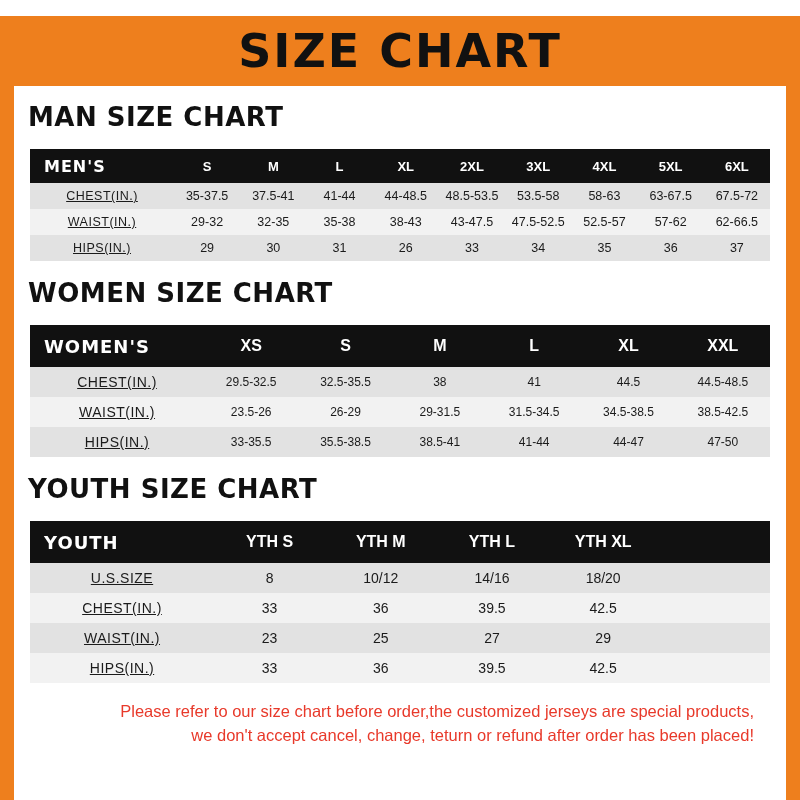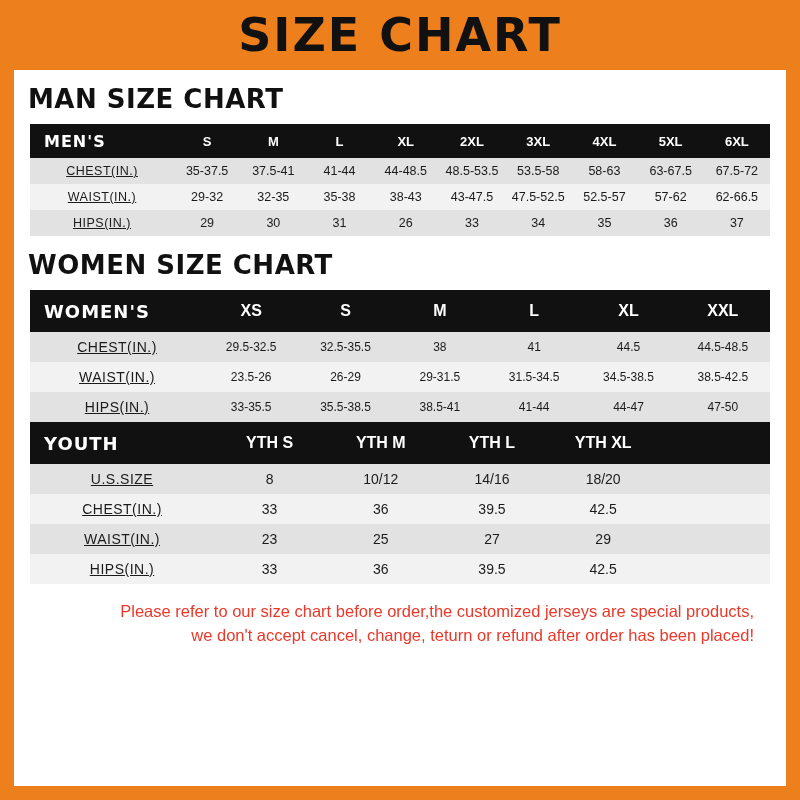--- a/index.html
+++ b/index.html
@@ -22,21 +22,21 @@
     border-left: 14px solid #ee7f1d;
     border-right: 14px solid #ee7f1d;
     border-bottom: 14px solid #ee7f1d;
   }
   .header-band {
     background: #ee7f1d;
     height: 70px;
     display: flex;
     align-items: center;
     justify-content: center;
-    margin: 0 -14px;
+    margin: 16px -14px;
   }
   .header-title {
     font-family: "DejaVu Sans", sans-serif;
     font-weight: bold;
     font-size: 46px;
     letter-spacing: 2px;
     color: #111111;
   }
   .content {
     padding: 0 14px;
@@ -45,21 +45,21 @@
     text-align: left;
     font-family: "DejaVu Sans", sans-serif;
     font-weight: bold;
     font-size: 26px;
     letter-spacing: 0.5px;
     color: #111111;
     margin: 14px 0 10px 0;
   }
   table.size-table {
     width: 740px;
-    margin: 0 auto;
+    margin: 17px auto;
     border-collapse: collapse;
     table-layout: fixed;
   }
   table.size-table th,
   table.size-table td {
     text-align: center;
     font-size: 12.5px;
     color: #1b1b1b;
     padding: 0;
     height: 26px;
@@ -216,20 +216,21 @@
           <td>33-35.5</td>
           <td>35.5-38.5</td>
           <td>38.5-41</td>
           <td>41-44</td>
           <td>44-47</td>
           <td>47-50</td>
         </tr>
       </tbody>
     </table>
 
+    <div class="section-title">YOUTH SIZE CHART</div>
     <table class="size-table youth">
       <thead>
         <tr>
           <th class="rowhead" style="width:170px">YOUTH</th>
           <th>YTH S</th>
           <th>YTH M</th>
           <th>YTH L</th>
           <th>YTH XL</th>
           <th style="background:#111111"></th>
         </tr>

